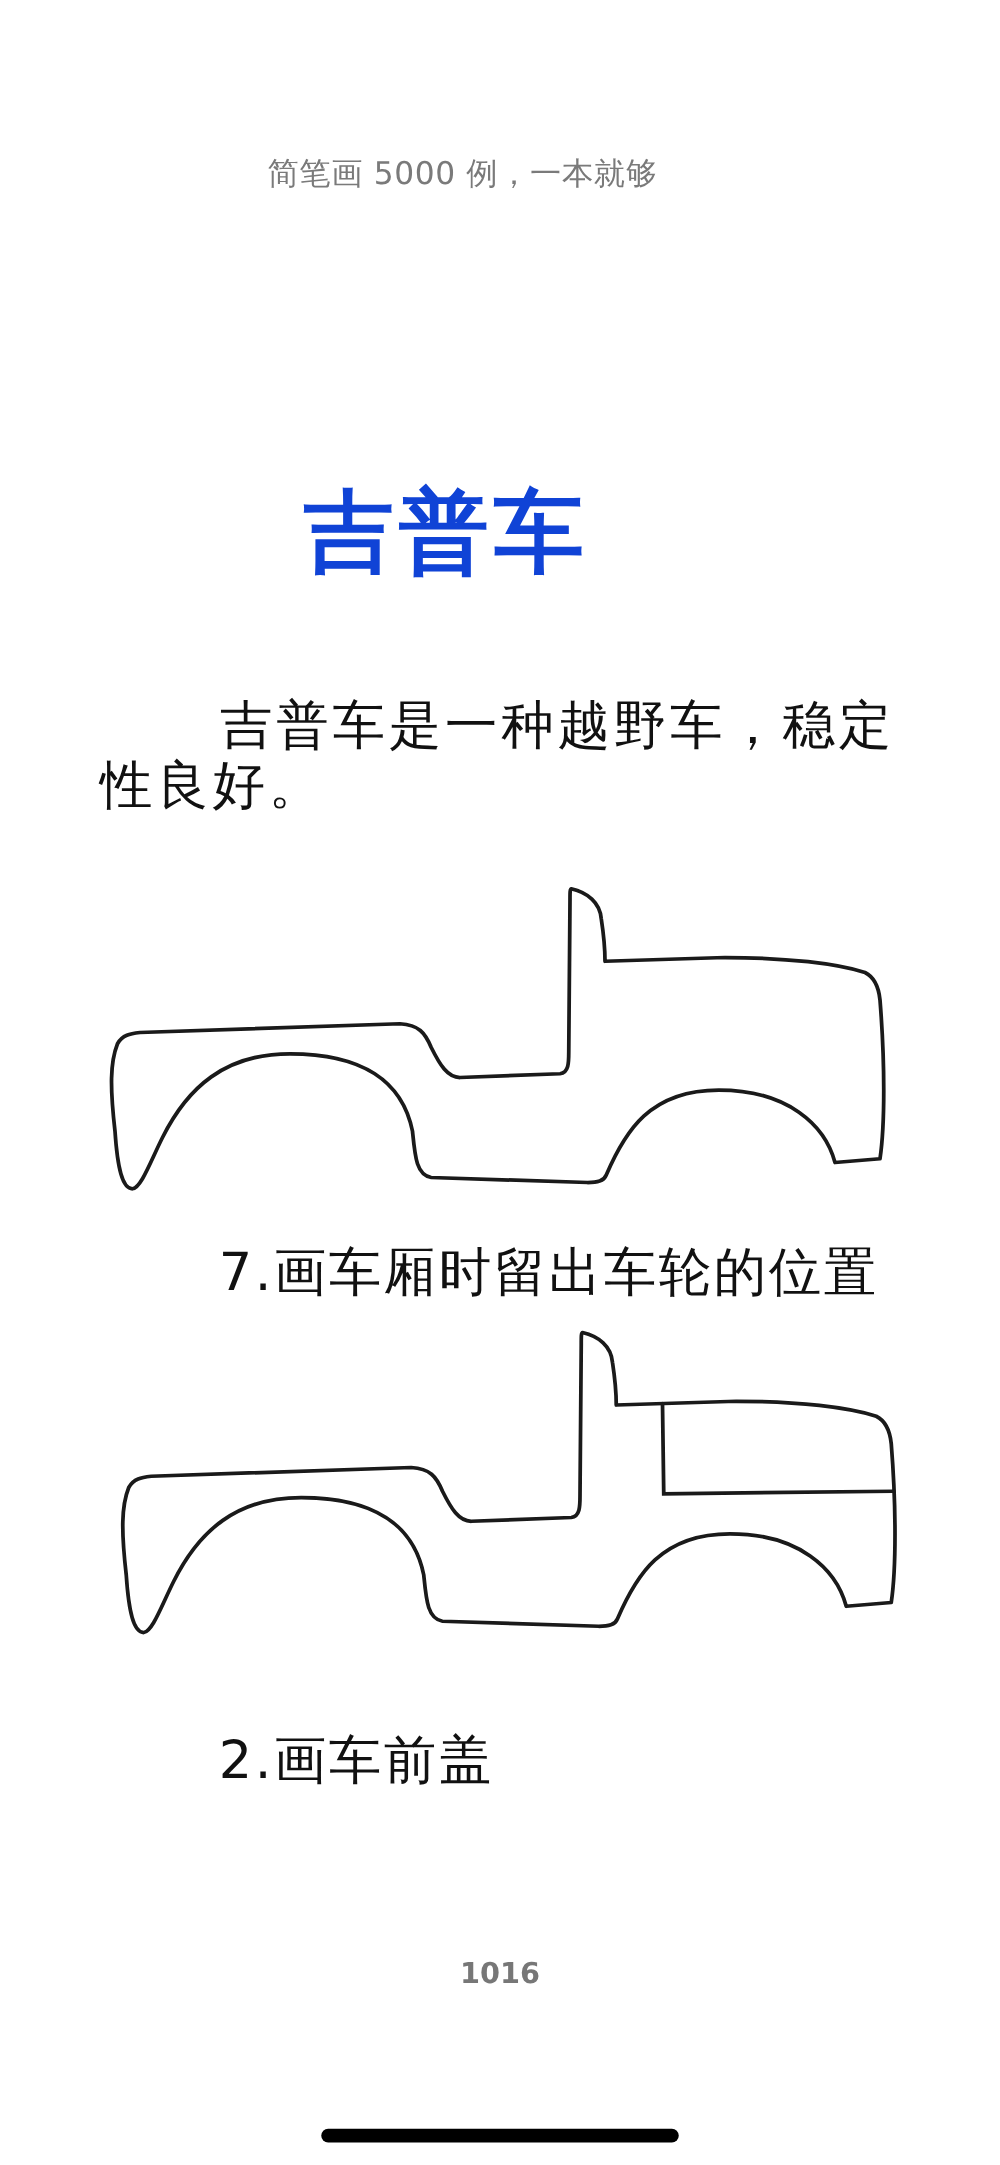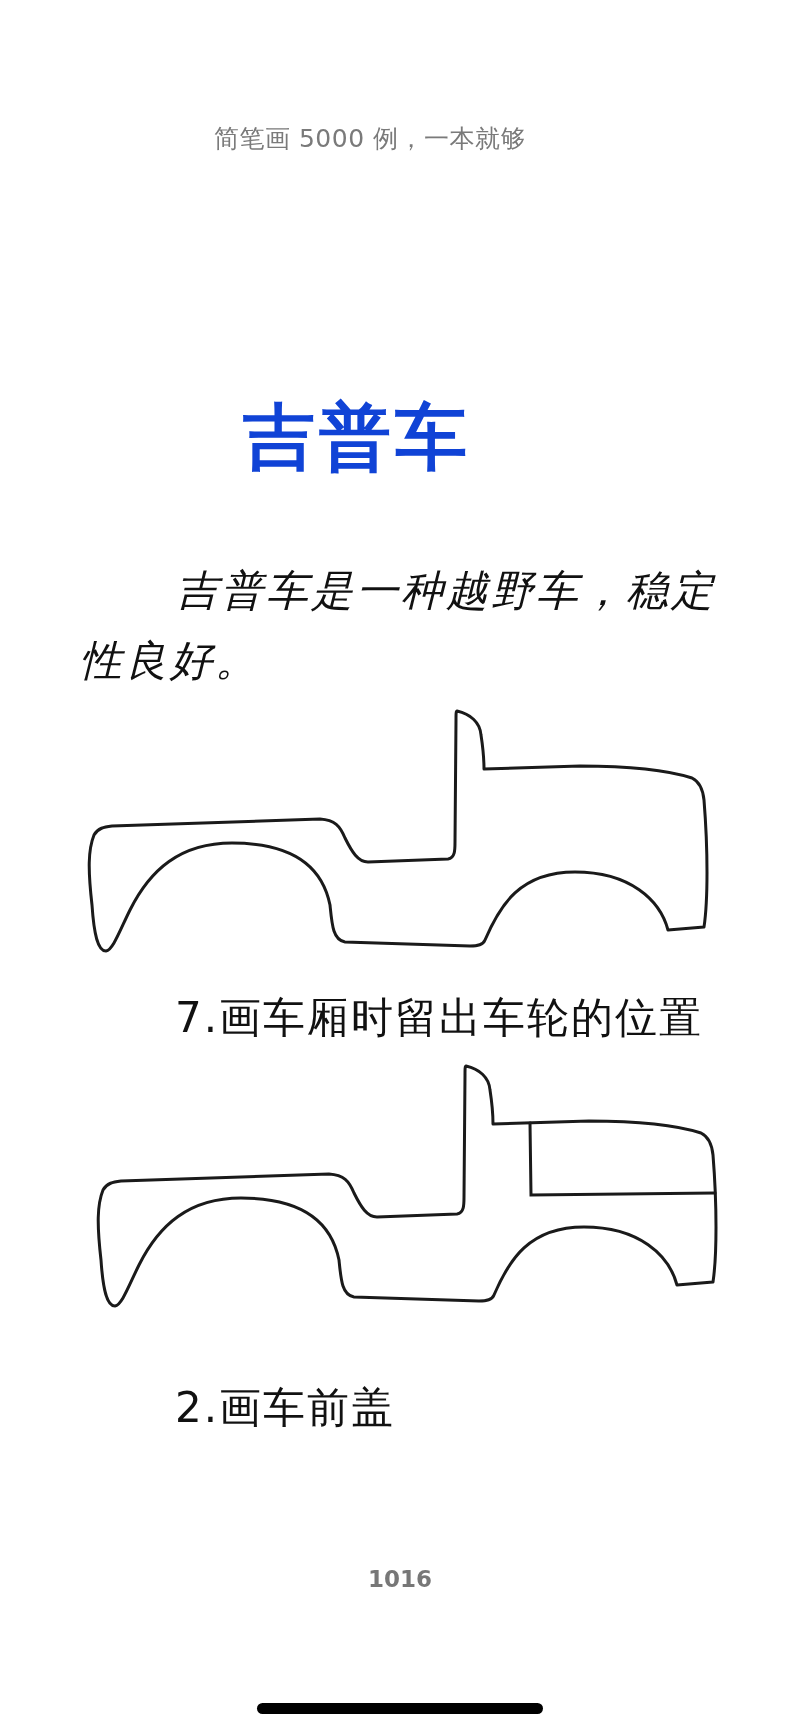--- a/index.html
+++ b/index.html
@@ -7,26 +7,26 @@
     width: 800px; height: 1732px; background: #ffffff;
     position: relative; overflow: hidden;
     font-family: "DejaVu Sans", "Liberation Sans", sans-serif;
   }
   .header-title {
     position: absolute; left: 0; width: 740px; top: 122px;
     text-align: center; font-size: 25px; color: #7a7a7a; letter-spacing: 0.5px;
   }
   .page-title {
     position: absolute; left: 243px; top: 378px;
-    font-size: 72px; font-weight: bold; color: #1043d6; letter-spacing: 4px; margin-top: 12px;
+    font-size: 72px; font-weight: bold; color: #1043d6; letter-spacing: 4px;
   }
   .intro {
     position: absolute; left: 80px; top: 556px; width: 640px;
-    font-size: 42px; line-height: 70px; color: #111;
-    text-indent: 96px; letter-spacing: 3px; font-style: italic;
+    font-size: 42px; line-height: 48px; color: #111;
+    text-indent: 96px; letter-spacing: 3px;
   }
   .drawing { position: absolute; left: 0; width: 800px; }
   .drawing svg { display: block; }
   .step {
     position: absolute; left: 175px; font-size: 42px; color: #111; letter-spacing: 2px;
   }
   .page-number {
     position: absolute; left: 0; width: 800px; top: 1566px;
     text-align: center; font-size: 23px; color: #777; font-weight: bold;
   }

